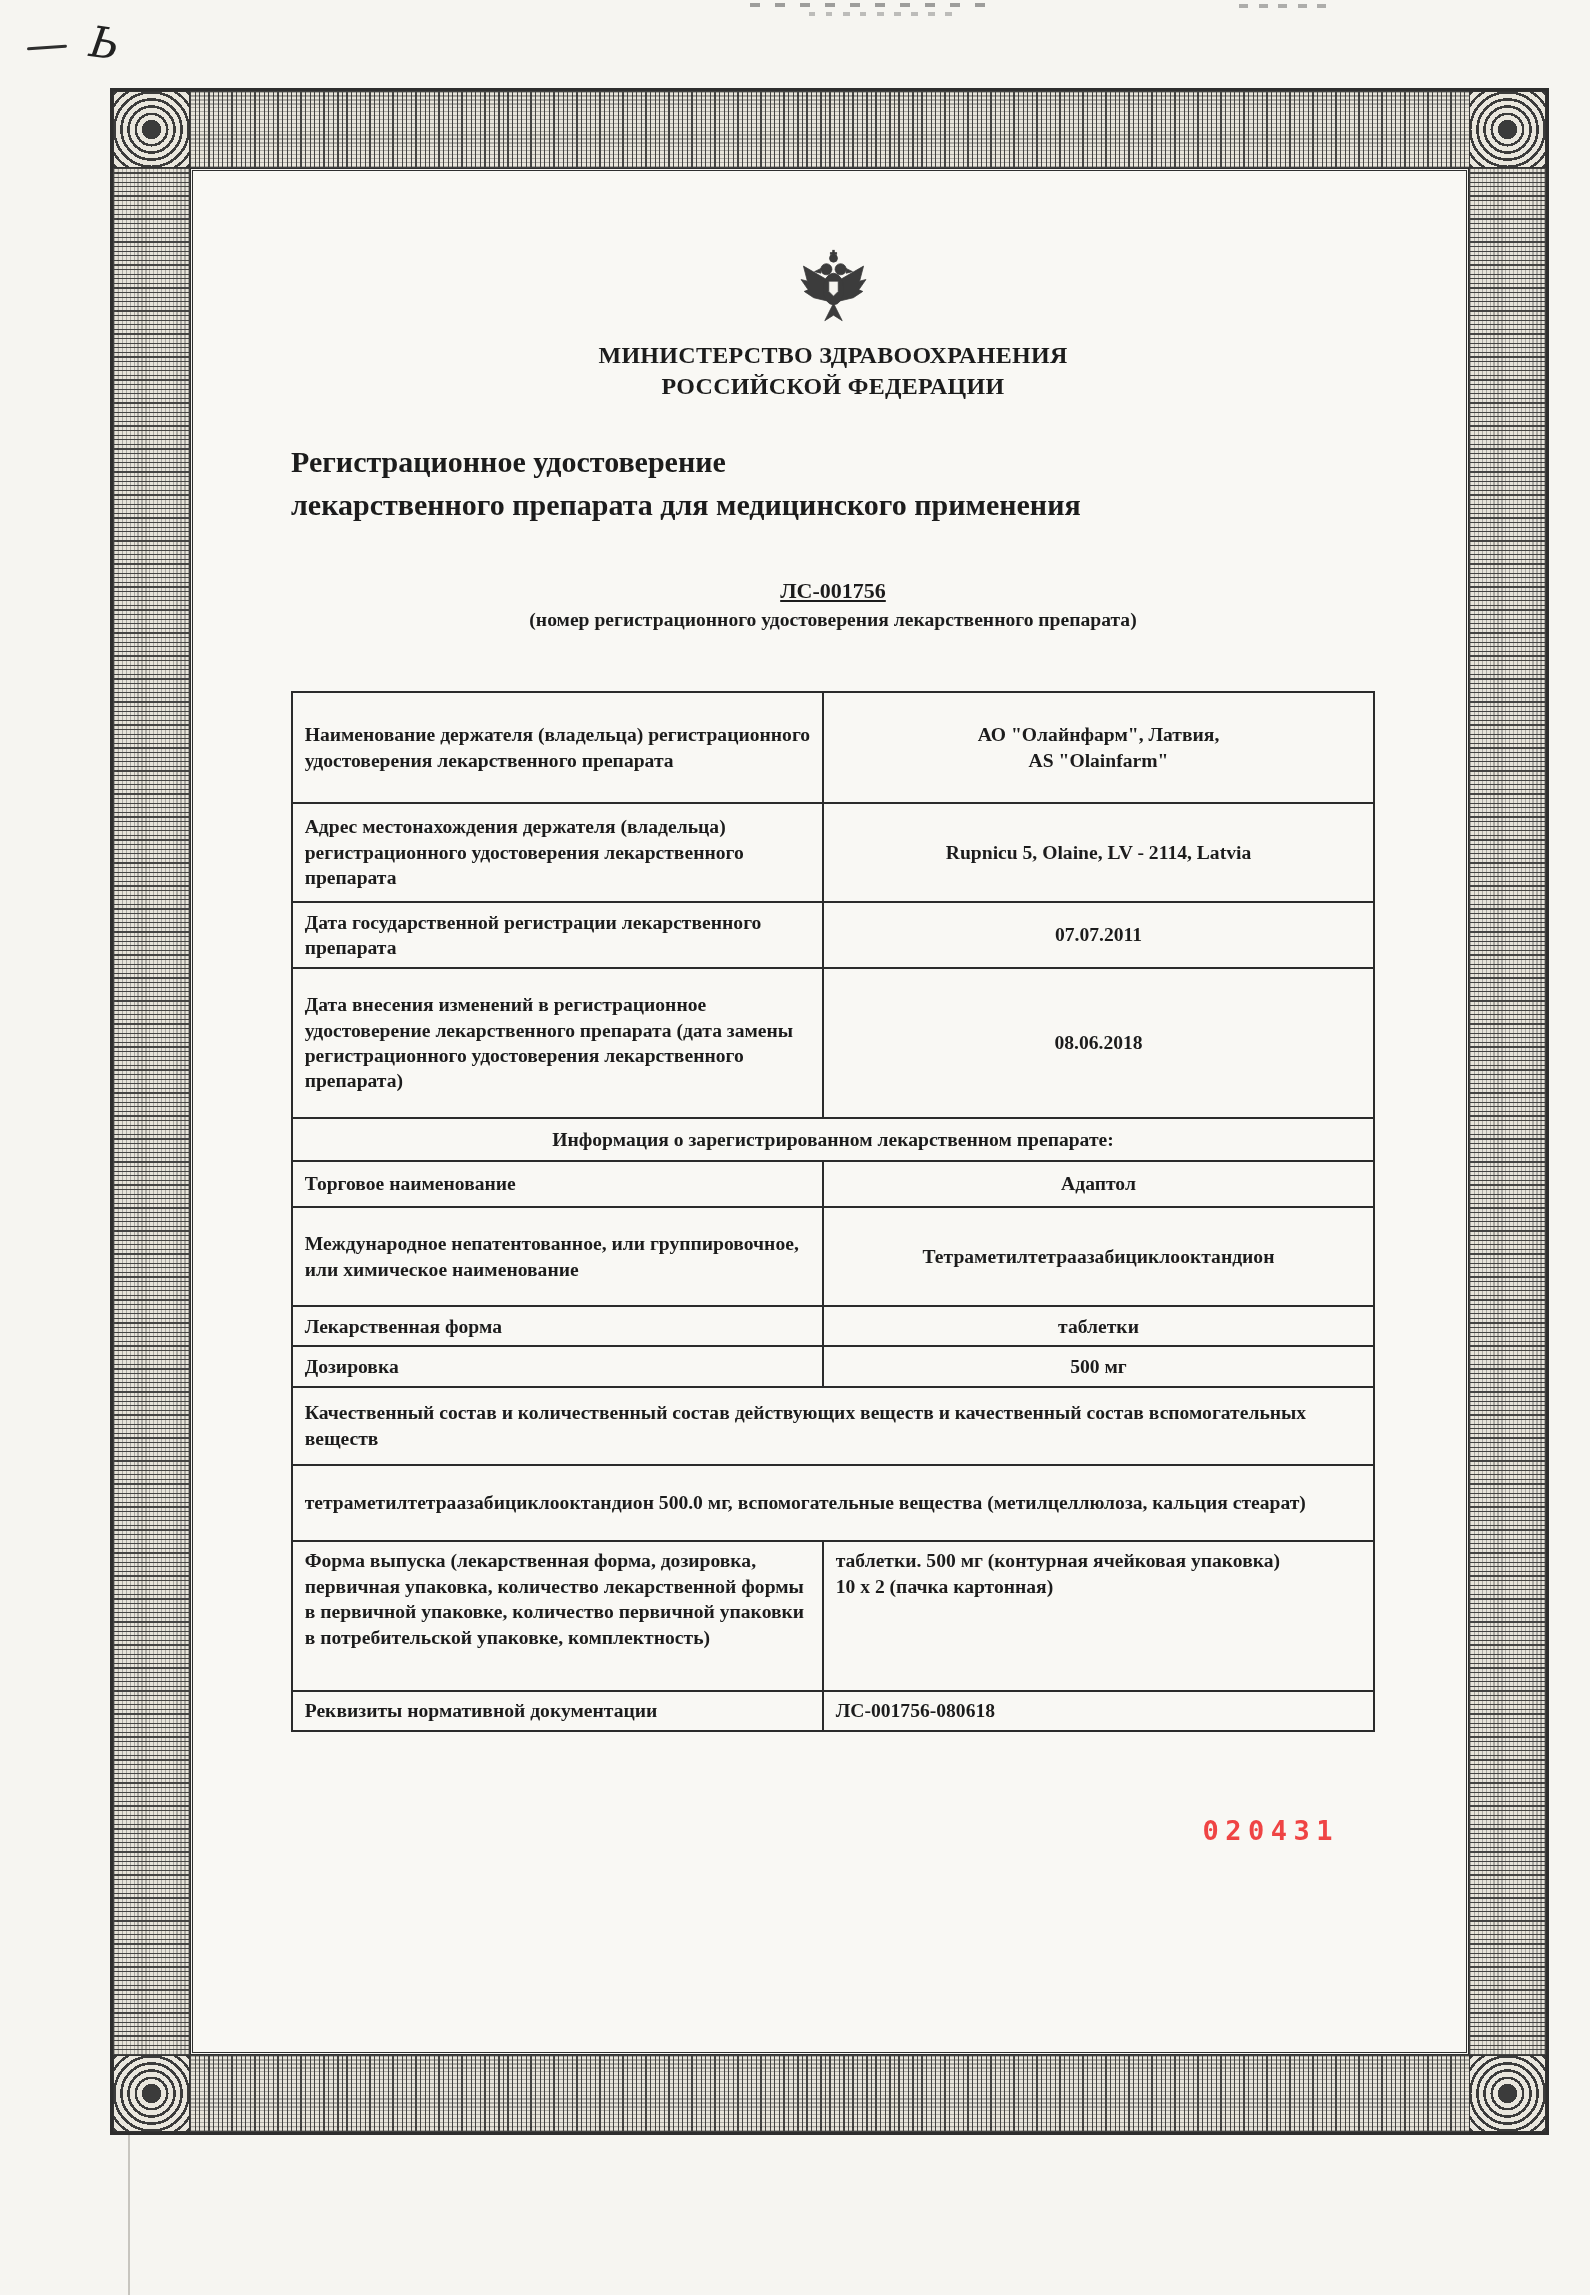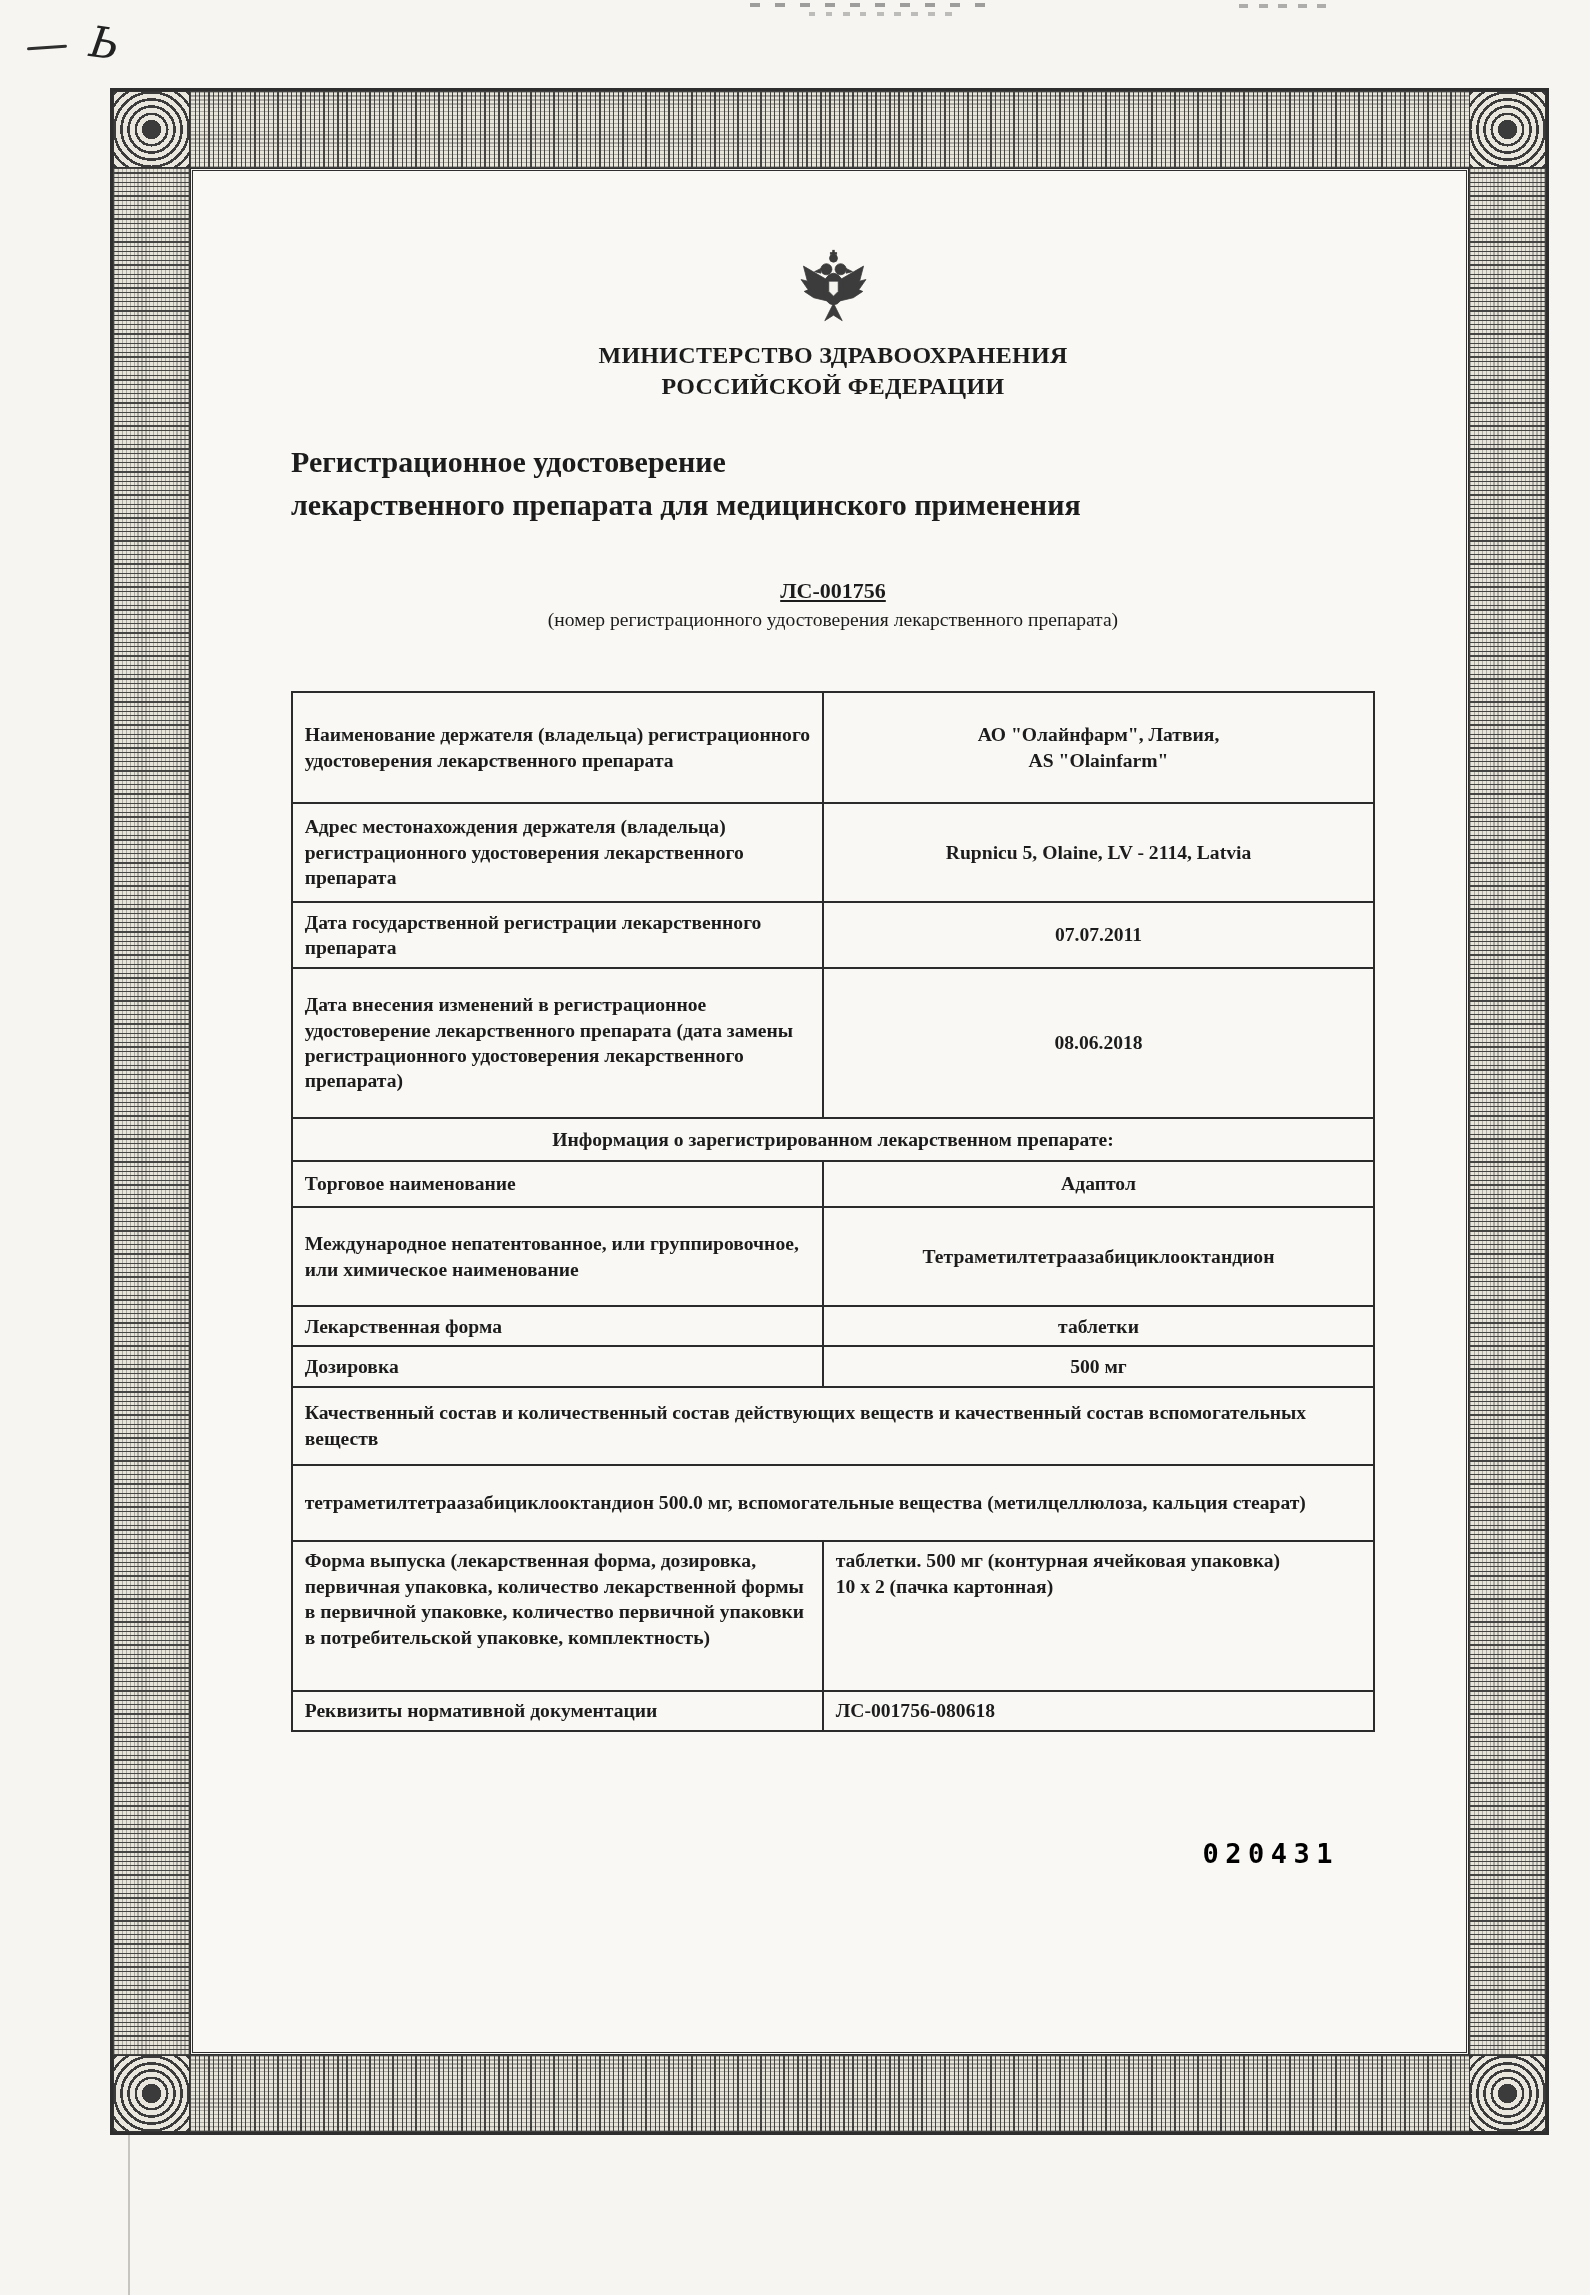--- a/index.html
+++ b/index.html
@@ -91,21 +91,21 @@
   }
   .doc-title{
     margin-top:38px; font-weight:bold; font-size:30px;
     line-height:1.45; white-space:pre-line;
   }
   .reg-number{
     margin-top:51px; text-align:center; font-weight:bold; font-size:22px;
     text-decoration:underline;
   }
   .reg-caption{
-    margin-top:5.2px; text-align:center; font-weight:normal; font-size:19.6px;
+    margin-top:5.2px; text-align:center; font-weight:bold; font-size:19.6px;
   }
 
   
   table.doc-table{
     margin-top:60px; width:100%; border-collapse:collapse;
   }
   table.doc-table td{
     border:2px solid #2b2b2b;
     padding:6.5px 11.7px;
     font-size:19.6px; line-height:1.3; vertical-align:middle;
@@ -127,23 +127,23 @@
   tr.r-trade{ height:46px; }
   tr.r-inn{ height:99px; }
   tr.r-form{ height:40px; }
   tr.r-dose{ height:40px; }
   tr.r-comp-h{ height:78px; }
   tr.r-comp{ height:76px; }
   tr.r-release{ height:150px; }
   tr.r-norm{ height:40px; }
 
   .serial{
-    margin-top:106px; text-align:right; padding-right:36px;
+    margin-top:83px; text-align:right; padding-right:36px;
     font-family:"DejaVu Sans Mono", monospace;
-    font-size:27px; letter-spacing:6.5px; color:#000000; font-weight:bold;
+    font-size:27px; letter-spacing:6.5px; color:#ef4444; font-weight:bold;
   }
 </style>
 </head>
 <body>
 
 <div class="page">
 
   <div class="pen-dash"></div>
   <div class="pen-letter">Ь</div>
   <div class="top-artifact-1"></div>

